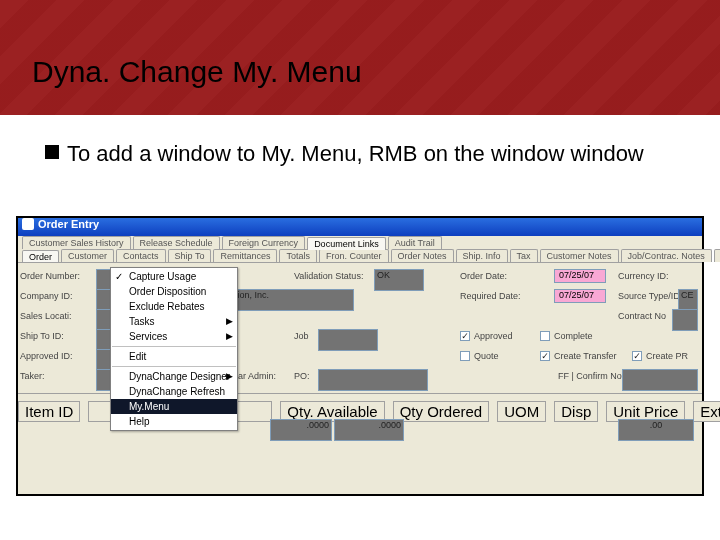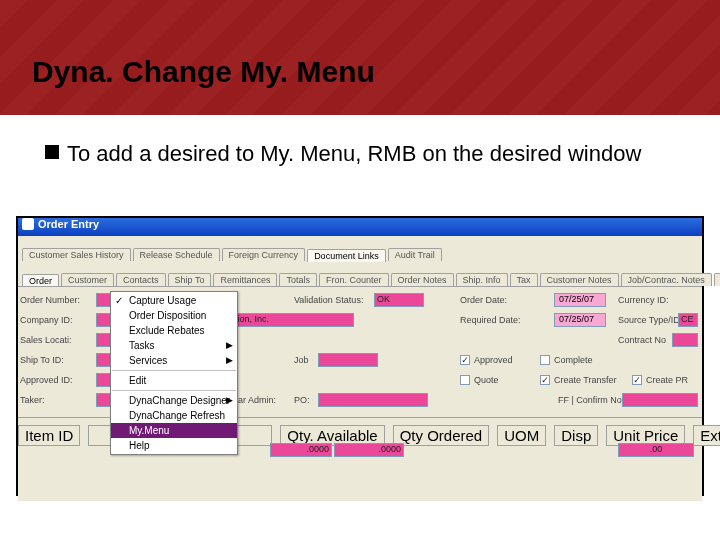--- a/index.html
+++ b/index.html
@@ -1,51 +1,51 @@
 <!DOCTYPE html>
 <html><head>
 <meta charset="utf-8">
 <style>
 html,body{margin:0;padding:0;width:720px;height:540px;font-family:Arial,Helvetica,sans-serif;background:#fff;overflow:hidden}
 .slide{width:720px;height:540px;position:relative}
 .topbar{height:115px;background:#991d1e;background-image:repeating-linear-gradient(135deg,rgba(255,255,255,0.02) 0 20px,rgba(0,0,0,0.02) 20px 40px);position:relative}
-.title{position:absolute;left:32px;top:55px;color:#000;font-size:30px;font-weight:bold}
+.title{position:absolute;left:32px;top:55px;color:#000;font-size:30px;font-weight:normal}
 .bullet-row{position:absolute;left:45px;top:140px;right:30px;color:#000;font-size:22px;line-height:1.25}
 .bullet-sq{display:inline-block;width:14px;height:14px;background:#000;margin-right:8px;vertical-align:2px}
 .appshot{position:absolute;left:16px;top:216px;width:688px;height:280px;border:2px solid #000;background:#ece9d8;font-family:Tahoma,Arial,sans-serif;font-size:10px;color:#000;box-sizing:border-box}
 .titlebar{height:18px;background:linear-gradient(#2a6ee0,#0d3fbf);display:flex;align-items:flex-start;padding-left:4px;color:#fff;font-size:11px;font-weight:bold}
 .titlebar-icon{width:12px;height:12px;background:#fff;border-radius:2px;margin-right:4px}
-.tabrow{display:flex;gap:2px;padding:12px 4px 0 4px}
+.tabrow{display:flex;gap:2px;padding:0 4px 0 4px}
 .tab,.tab2{background:#ece9d8;border:1px solid #a0a0a0;border-bottom:none;padding:1px 6px;font-size:9px;color:#555;border-radius:2px 2px 0 0;white-space:nowrap}
 .tab.active,.tab2.active{background:#f8f7f2;color:#000;position:relative;top:1px}
 .formarea{border-top:1px solid #a0a0a0;background:#ece9d8;padding:4px 6px;position:relative;height:206px}
 .lbl{position:absolute;font-size:9px;color:#444}
-.inp{position:absolute;background:#ec4899;border:1px solid #7f9db9;height:14px;font-size:9px;padding:0 2px;box-sizing:border-box;color:#222}
+.inp{position:absolute;background:#737373;border:1px solid #7f9db9;height:22px;font-size:9px;padding:0 2px;box-sizing:border-box;color:#222}
 .date{position:absolute;background:#f9a8d4;border:1px solid #7f9db9;height:14px;font-size:9px;padding:0 4px;box-sizing:border-box}
 .chk{position:absolute;width:10px;height:10px;border:1px solid #7f9db9;background:#fff;box-sizing:border-box;display:flex;align-items:center;justify-content:center;font-size:9px;line-height:9px;color:#222}
 .chklbl{position:absolute;font-size:9px;color:#444}
 .divider{position:absolute;left:0;right:0;border-top:1px solid #a0a0a0;height:0}
 .ctxmenu{position:absolute;background:#fff;border:1px solid #808080;box-shadow:1px 1px 2px rgba(0,0,0,0.3);font-size:10px;color:#000;padding:1px 0}
 .mi{padding:2px 18px 2px 18px;position:relative;white-space:nowrap}
 .mi.sep{border-top:1px solid #c0c0c0;margin:2px 1px;padding:0;height:0}
-.mi.hl{background:#701a75;color:#fff}
+.mi.hl{background:#0f172a;color:#fff}
 .mi .chkmark{position:absolute;left:4px;top:2px;font-size:10px}
 .mi .arrow{position:absolute;right:4px;top:2px;font-size:9px}
 .collist{position:absolute;display:flex;gap:8px;font-size:15px}
 .collist span{border:1px solid #a0a0a0;background:#ece9d8;padding:1px 6px;white-space:nowrap}
 </style>
 </head>
 <body>
 <div class="slide">
   <div class="topbar">
     <div class="title">Dyna. Change My. Menu</div>
   </div>
 
   <div class="bullet-row">
-    <span class="bullet-sq"></span><span>To add a desired to My. Menu, RMB on the desired window</span>
+    <span class="bullet-sq"></span><span>To add a window to My. Menu, RMB on the window window</span>
   </div>
 
   <div class="appshot">
     <div class="titlebar">
       <span class="titlebar-icon"></span>
       <span>Order Entry</span>
     </div>
 
     <div class="tabrow">
       <div class="tab">Customer Sales History</div>

